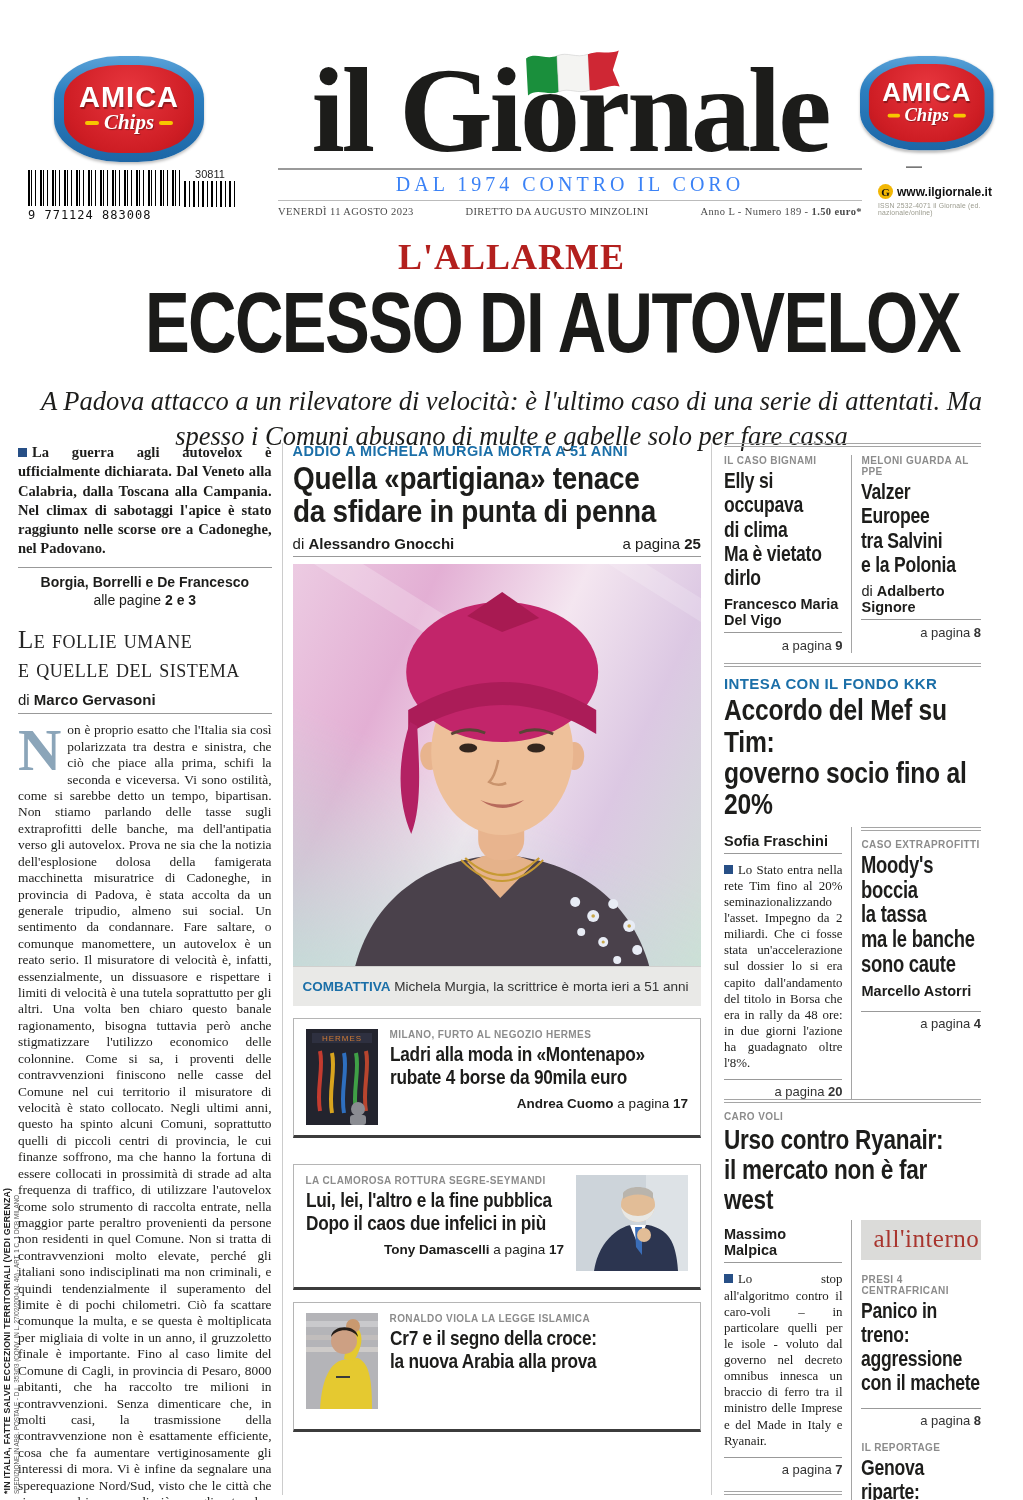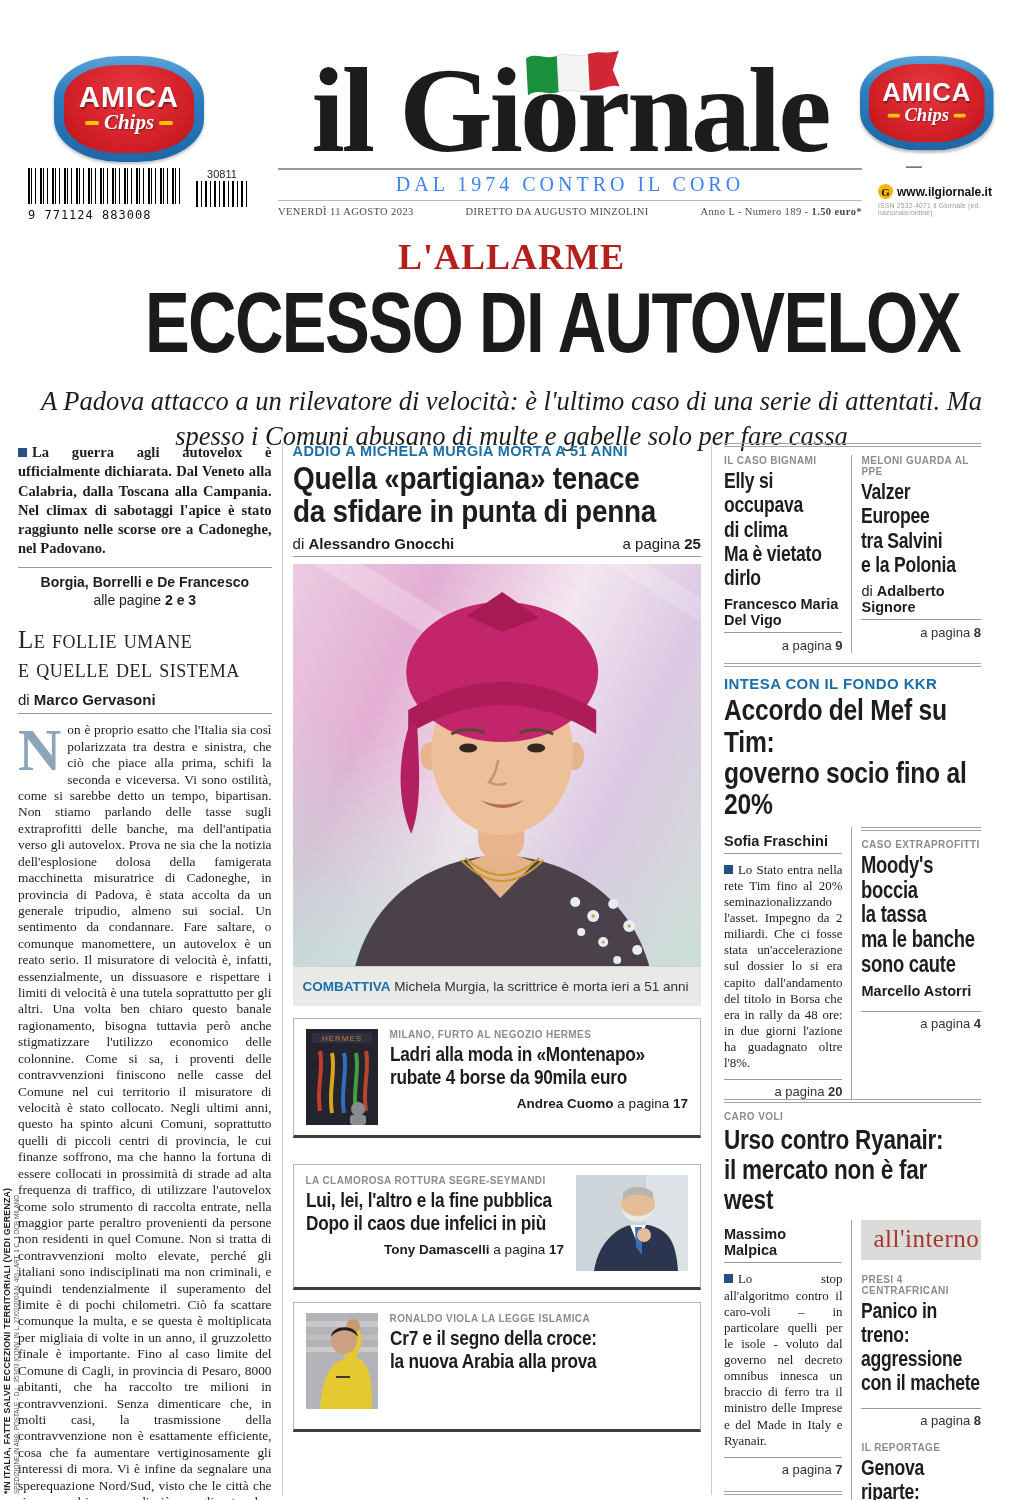--- a/index.html
+++ b/index.html
@@ -33,21 +33,21 @@
   #masthead h1 { font-size:120px; font-weight:bold; letter-spacing:-3px; line-height:.92;
     color:#1c1c1a; position:relative; z-index:2;text-align:center; }
   #flag { position:absolute; left:246px; top:-12px; width:98px; height:62px; z-index:1; }
   .mast-rule { border-top:2px solid #9a9a9a; margin-top:2px; }
   #tagline { font-size:20px; color:#3b82f6; letter-spacing:4px; padding:3px 0 4px 0;
     border-bottom:1px solid #bbb; }
   #dateline { display:flex; justify-content:space-between; align-items:center;
     font-size:10.5px; color:#4a4a4a; padding-top:5px; letter-spacing:.4px; }
 
   #barcode-wrap { position:absolute; left:28px; top:168px; width:235px; }
-  .bc-row { display:flex; align-items:flex-start; gap:16px; }
+  .bc-row { display:flex; align-items:center; gap:4px; }
   .bc-main { width:152px; height:36px;
     background:repeating-linear-gradient(90deg,#000 0 2px,#fff 2px 3px,#000 3px 4px,#fff 4px 7px,#000 7px 8px,#fff 8px 12px); }
   .bc-addon { display:flex; flex-direction:column; align-items:center; }
   .bc-addon-code { font-family:"Liberation Sans",sans-serif; font-size:11px; color:#222; }
   .bc-addon-bars { width:52px; height:26px; margin-top:1px;
     background:repeating-linear-gradient(90deg,#000 0 2px,#fff 2px 5px,#000 5px 6px,#fff 6px 9px); }
   .bc-num { font-family:"DejaVu Sans Mono",monospace; font-size:12px; color:#111; margin-top:1px; letter-spacing:1px; }
 
   #site-box { position:absolute; left:878px; top:158px; width:130px; font-family:"Liberation Sans",sans-serif; }
   #site-dash { color:#777; font-weight:bold; margin-left:28px; }

